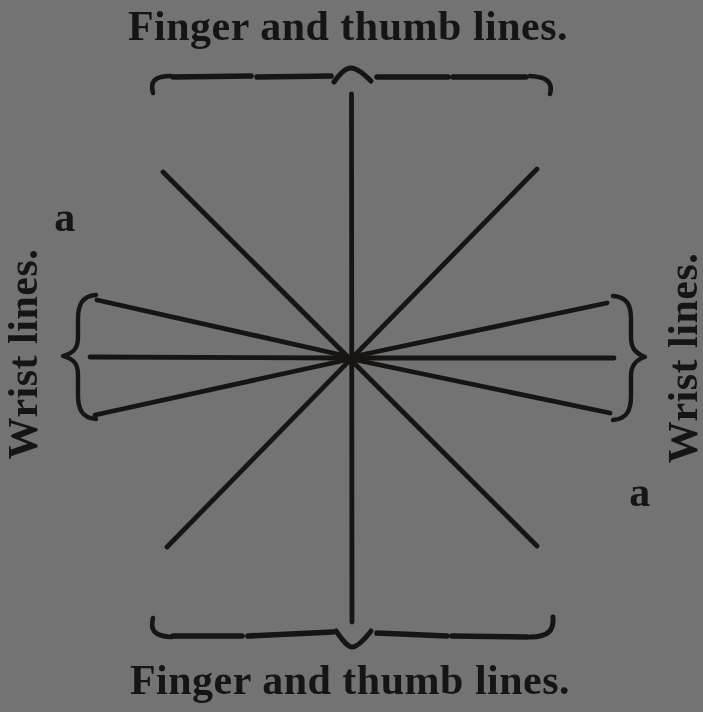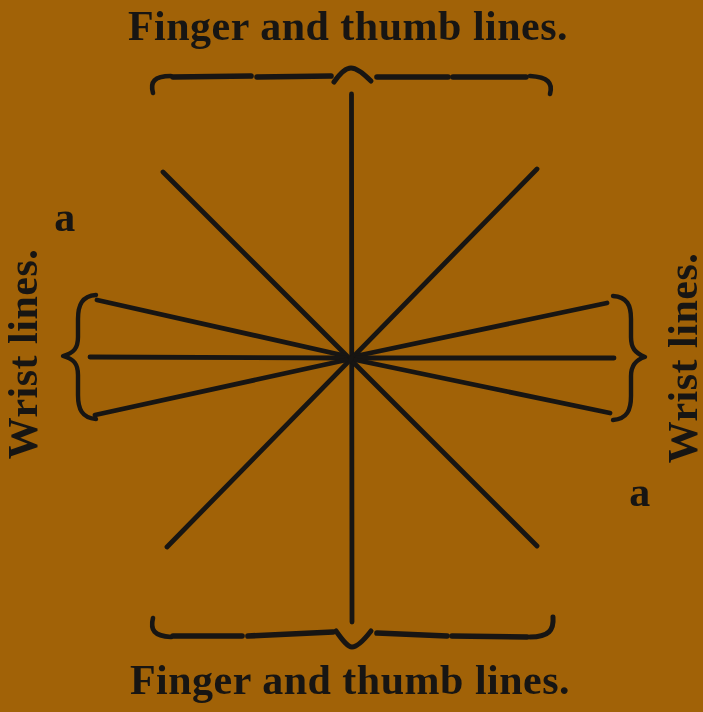--- a/index.html
+++ b/index.html
@@ -4,21 +4,21 @@
 <style>
   html, body {
     margin: 0;
     padding: 0;
     background: #ffffff;
   }
   .stage {
     position: relative;
     width: 703px;
     height: 712px;
-    background: #a16207;
+    background: #737373;
     overflow: hidden;
     font-family: "Liberation Serif", "DejaVu Serif", serif;
   }
   .diagram-svg {
     position: absolute;
     left: 0;
     top: 0;
     width: 703px;
     height: 712px;
   }

